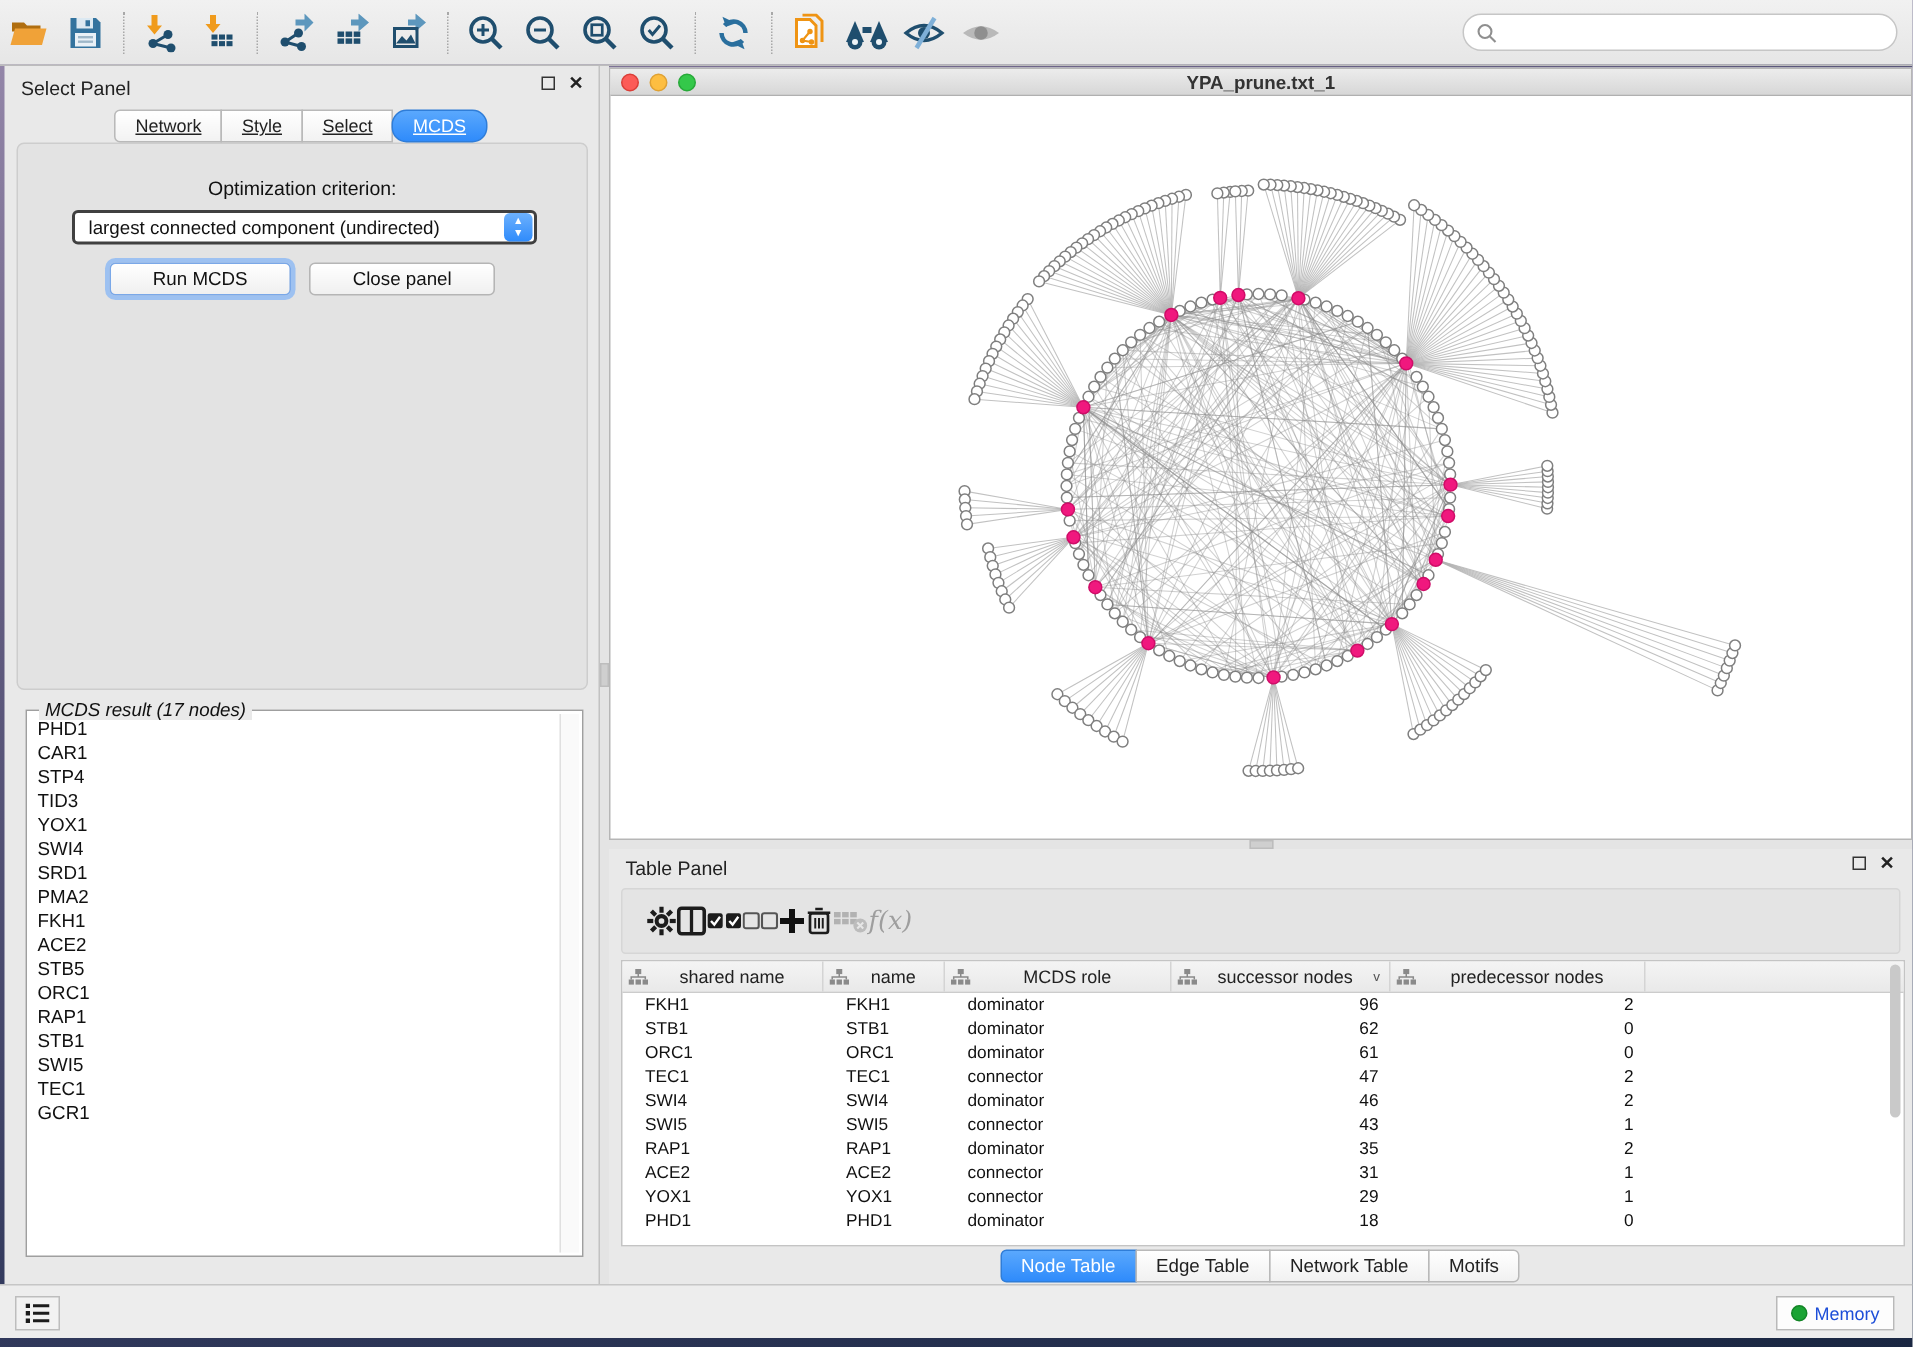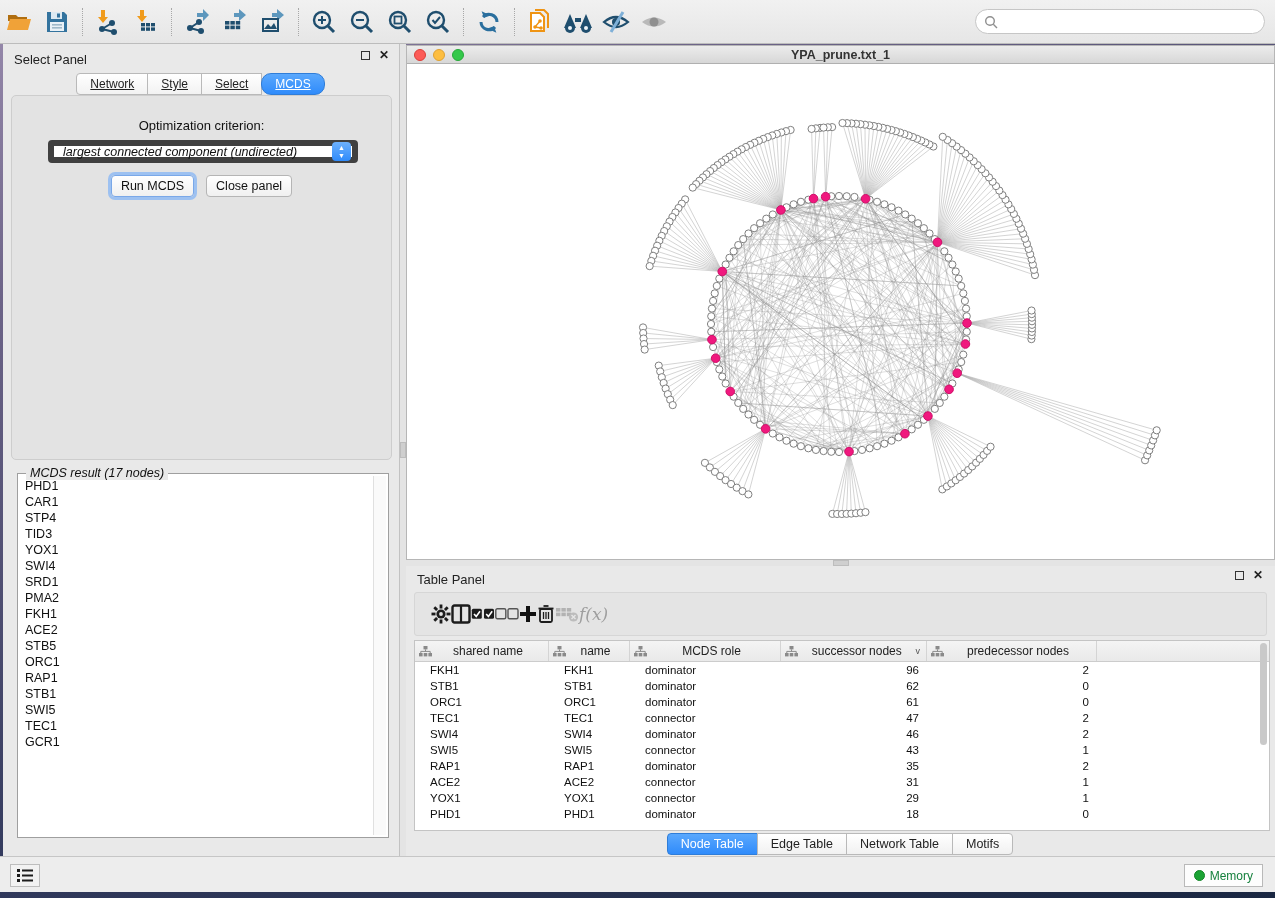--- a/index.html
+++ b/index.html
@@ -28,28 +28,28 @@
   .tab { font-size:12px; color:#222; background:linear-gradient(#ffffff,#f2f2f2); border:1px solid #b9b9b9;
     padding:3px 13px; margin-left:-1px;text-decoration:underline; }
   .tab:first-child { border-radius:4px 0 0 4px; }
   .tab:last-child { border-radius:0 4px 4px 0; }
   .tab.active { background:linear-gradient(#5aa8fd,#2f8bfb); color:#fff; border-color:#2f7dd8;border-radius:10px; }
 
   .cp-inner { position:absolute; left:8px; top:51px; width:381px; height:365px; background:#e3e3e3;
     border:1px solid #cdcdcd; border-radius:5px; }
   .opt-label { text-align:center; font-size:13px; color:#111; margin-top:22px; }
   .dropdown { position:absolute; left:36px; top:44px; width:310px; height:23px; background:#fff;
-    border:6px solid #404040; border-radius:4px; display:flex; align-items:center;font-style:italic; }
+    border:2px solid #404040; border-radius:4px; display:flex; align-items:center; }
   .dropdown .dd-text { flex:1; font-size:12.5px; padding-left:9px; color:#111; }
   .dd-stepper { width:19px; height:19px; margin-right:1px; border-radius:4px;
     background:linear-gradient(#6db1fd,#2f8bfb); color:#fff; font-size:7px; line-height:8px;
     display:flex; flex-direction:column; align-items:center; justify-content:center; }
   .cp-buttons { position:absolute; left:0; top:79px; width:100%; display:flex; justify-content:center; gap:12px; }
   .btn { font-size:12.5px; color:#111; background:linear-gradient(#ffffff,#f0f0f0);
-    border:1px solid #b5b5b5; border-radius:4px; padding:3px 9px; }
+    border:1px solid #b5b5b5; border-radius:4px; padding:3px 28px; }
   .btn.focused { box-shadow:0 0 0 3px rgba(110,170,250,.6); border-color:#7aa8e8; }
 
   .mcds-box { position:absolute; left:14px; top:429px; width:372px; height:365px; background:#fff; border:1px solid #9f9f9f; }
   .mcds-legend { position:absolute; left:8px; top:-8px; background:#e9e9e9; padding:0 4px; font-size:12.5px; color:#111;font-style:italic; }
   .mcds-list { position:absolute; left:0; top:4px; width:354px; bottom:0; overflow:hidden; }
   .mcds-item { font-size:12.5px; color:#111; line-height:16px; padding-left:7px; }
   .mcds-scroll { position:absolute; right:2px; top:2px; width:13px; bottom:2px; background:#fafafa; border-left:1px solid #e0e0e0; }
 
   
   #network-window { left:406px; top:45px; width:869px; height:515px; background:#fff; border:1px solid #b6b6b6; }
@@ -91,21 +91,21 @@
     padding:3px 13px; margin-left:-1px; }
   .tp-tab:first-child { border-radius:4px 0 0 4px; }
   .tp-tab:last-child { border-radius:0 4px 4px 0; }
   .tp-tab.active { background:linear-gradient(#5aa8fd,#2f8bfb); color:#fff; border-color:#2f7dd8; }
 
   
   #status-bar { left:0; top:856px; width:1275px; height:36px; background:#ededed; border-top:1px solid #c6c6c6; }
   #status-list-btn { position:absolute; left:10px; top:7px; width:30px; height:23px; background:#f2f2f2;
     border:1px solid #bdbdbd; display:flex; align-items:center; justify-content:center; }
   #memory-btn { position:absolute; right:12px; top:7px; height:23px; background:#fdfdfd; border:1px solid #b9b9b9;
-    display:flex; align-items:center; gap:5px; padding:0 9px; font-size:12px; color:#15803d; }
+    display:flex; align-items:center; gap:5px; padding:0 9px; font-size:12px; color:#1d4ed8; }
   .mem-dot { width:11px; height:11px; border-radius:50%; background:#1ba334; border:1px solid #128526; }
 </style>
 </head>
 <body>
 
 <div id="toolbar" class="abs">
   <div class="tb-ico">
     <svg width="27" height="24" viewBox="0 0 27 24">
         <path d="M2 5 h8 l2 2 h9 v4 H2z" fill="#b06e10"></path>
         <path d="M4 9 h21 l-3 11 H1z" fill="#f0a238"></path>

